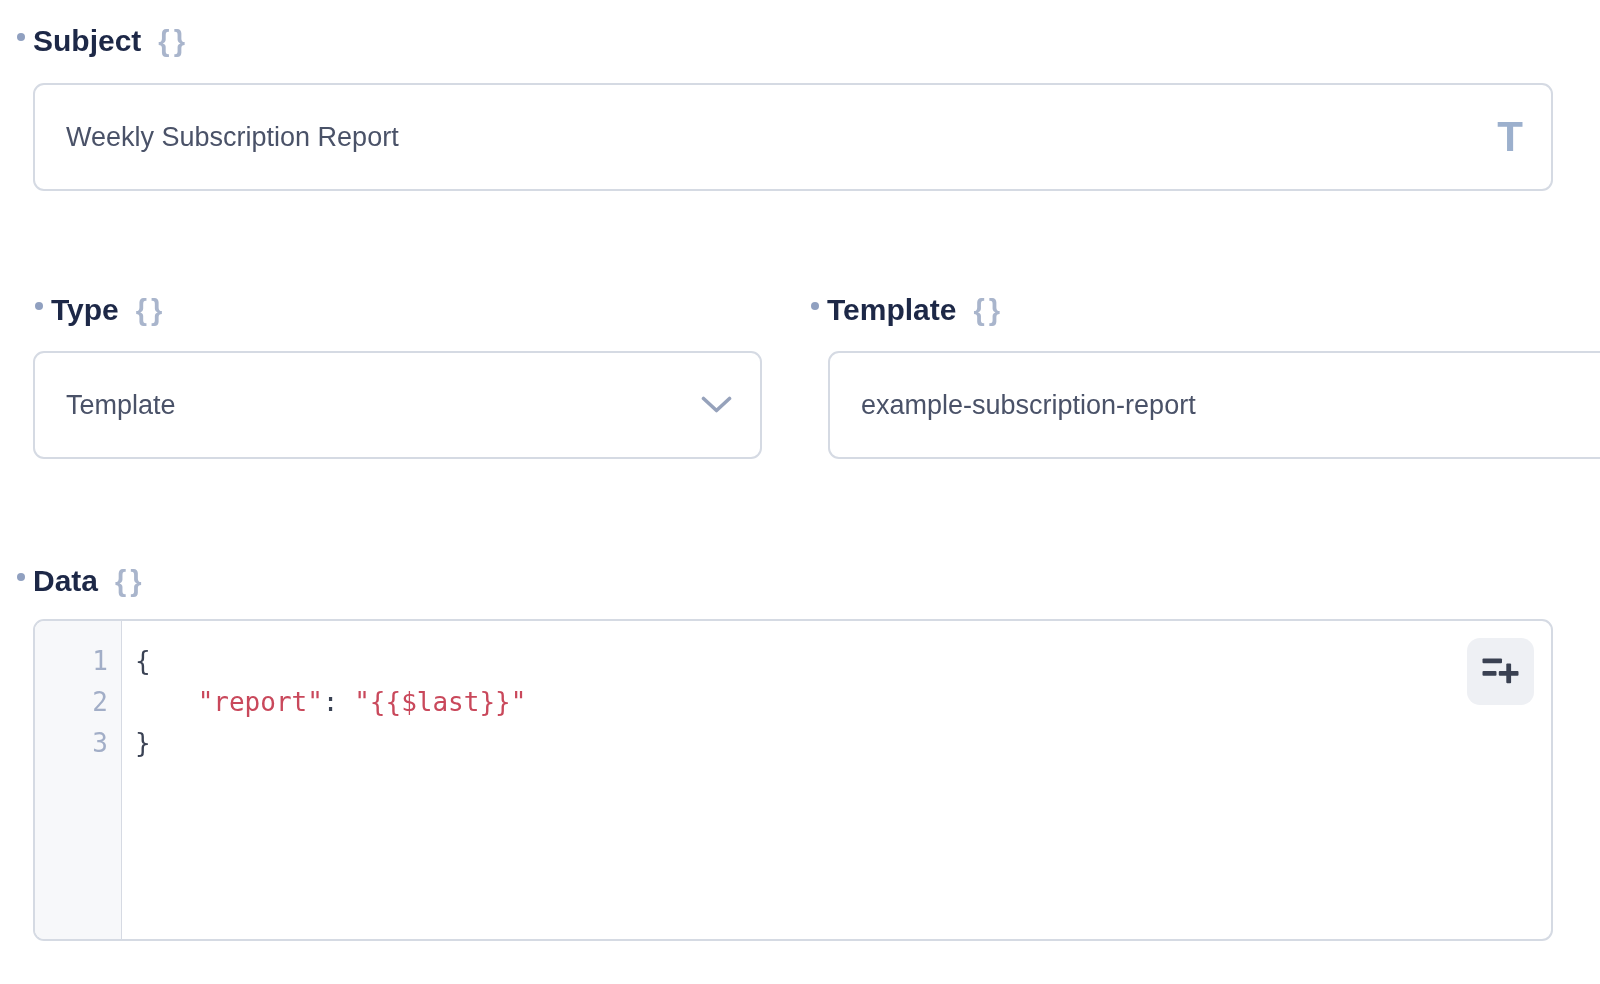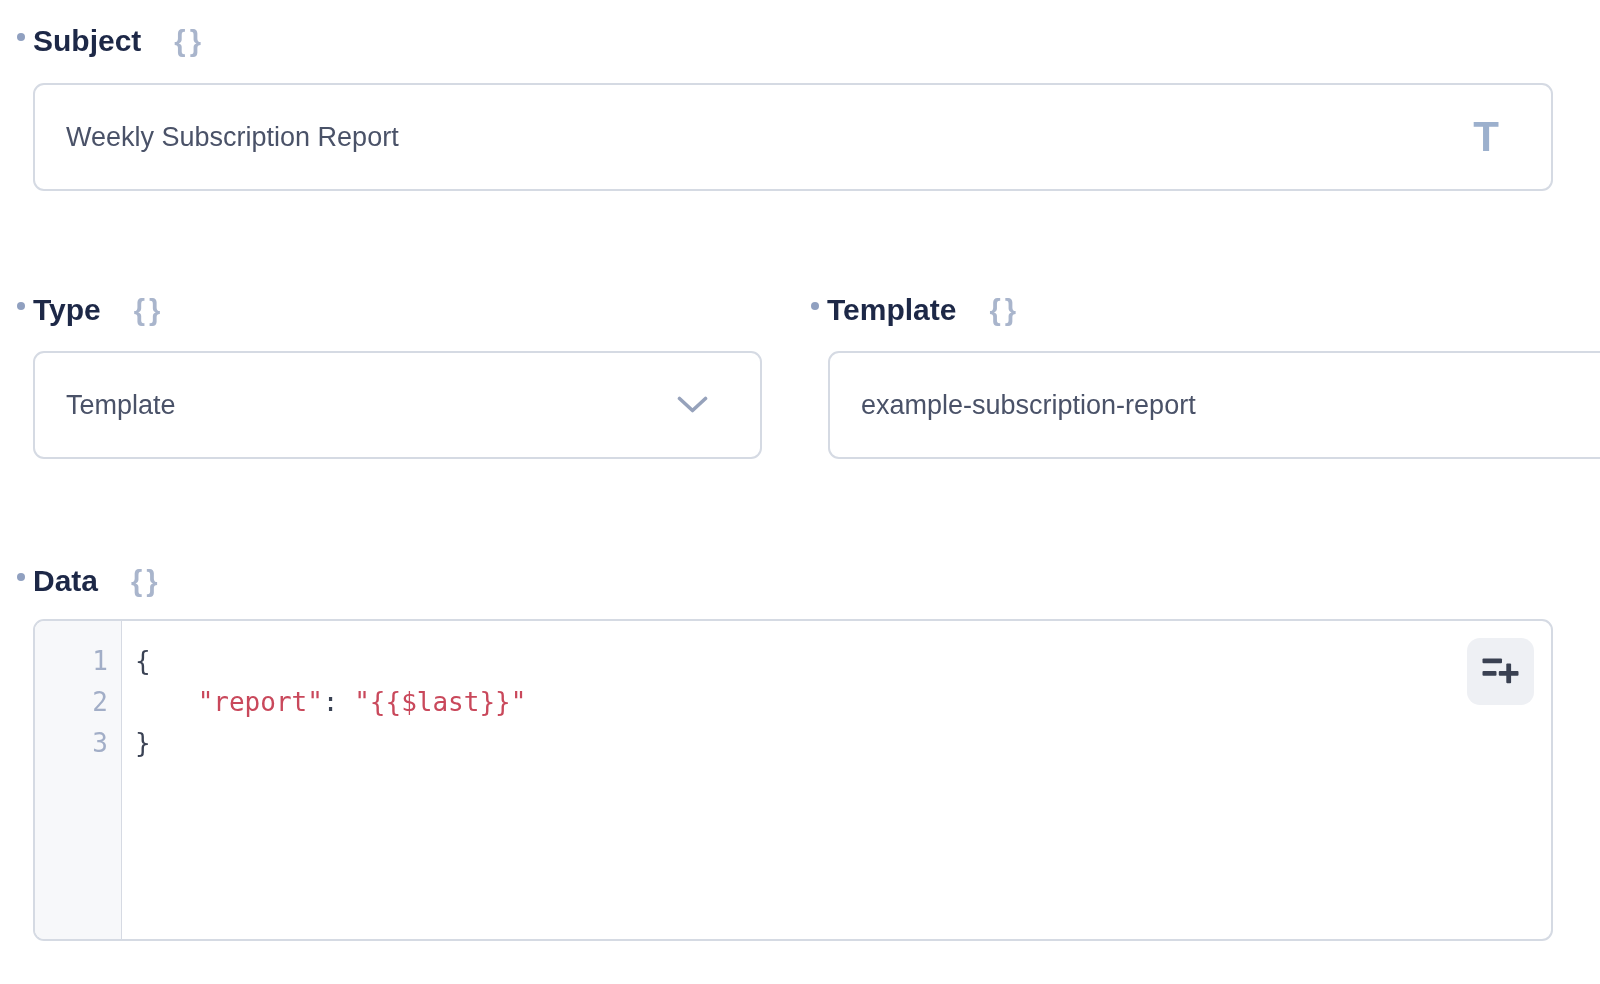--- a/index.html
+++ b/index.html
@@ -14,21 +14,21 @@
     height: 984px;
     background: #ffffff;
     overflow: hidden;
   }
 
   
   .field-label {
     position: absolute;
     display: flex;
     align-items: center;
-    gap: 33px;
+    gap: 17px;
     font-size: 30px;
     font-weight: 700;
     color: var(--label-text, #1d2847);
     line-height: 34px;
     white-space: nowrap;
   }
   .req-dot {
     position: absolute;
     left: -16px;
     top: 9px;
@@ -49,21 +49,21 @@
   
   .box {
     position: absolute;
     box-sizing: border-box;
     height: 108px;
     background: #ffffff;
     border: 2px solid var(--box-border, #d5dae3);
     border-radius: 11px;
     display: flex;
     align-items: center;
-    padding: 0 40px 0 31px;
+    padding: 0 16px 0 31px;
   }
   .box input {
     flex: 1;
     border: none;
     outline: none;
     background: transparent;
     font-family: "Liberation Sans", sans-serif;
     font-size: 27px;
     color: var(--input-text, #4a5268);
     padding: 0;
@@ -154,21 +154,21 @@
   <div class="field-label" style="left:33px; top:24px;">
     <span class="req-dot"></span>
     <span>Subject</span>
     <span class="braces">{}</span>
   </div>
   <div class="box" style="left:33px; top:83px; width:1520px;">
     <input type="text" value="Weekly Subscription Report" style="">
     <span class="text-format-icon">T</span>
   </div>
 
-  <div class="field-label" style="left:33px; top:293px;">
+  <div class="field-label" style="left:51px; top:293px;">
     <span class="req-dot"></span>
     <span>Type</span>
     <span class="braces">{}</span>
   </div>
   <div class="box" style="left:33px; top:351px; width:729px;">
     <span class="select-value">Template</span>
     <span class="chevron">
       <svg width="31" height="18" viewBox="0 0 31 18">
         <path d="M2.5 2.5 L15.5 14.5 L28.5 2.5" fill="none" stroke="currentColor" stroke-width="3.6" stroke-linecap="round" stroke-linejoin="round"></path>
       </svg>

